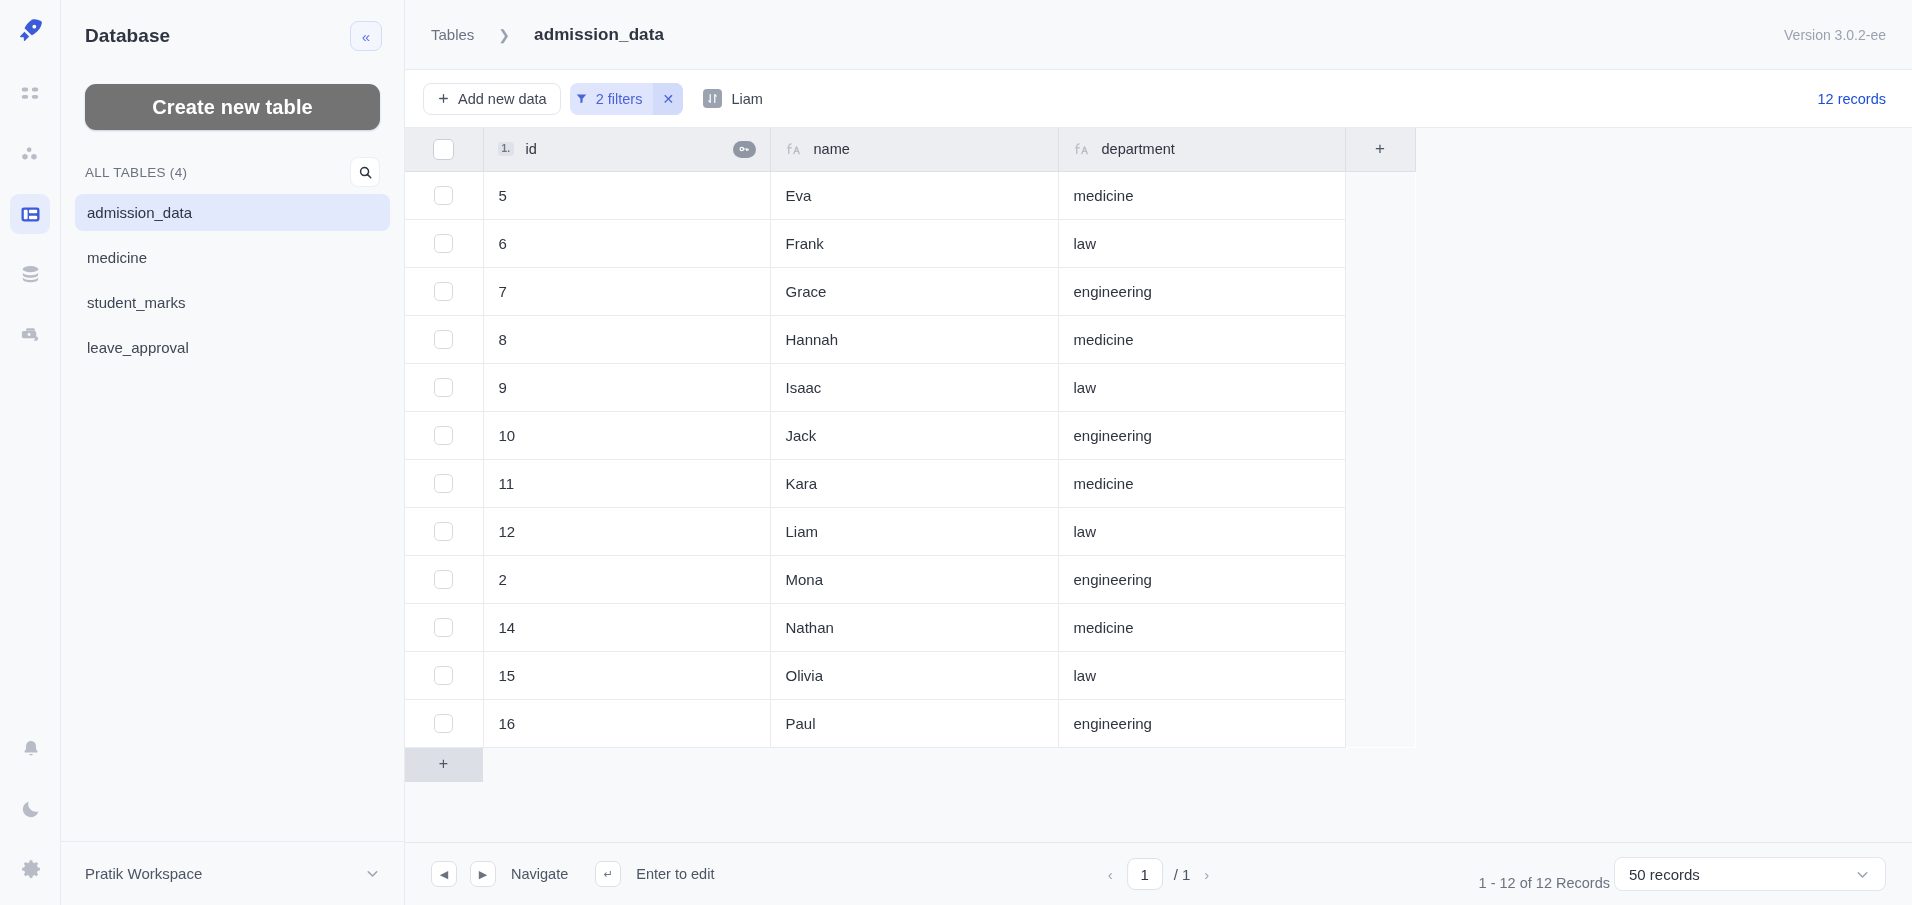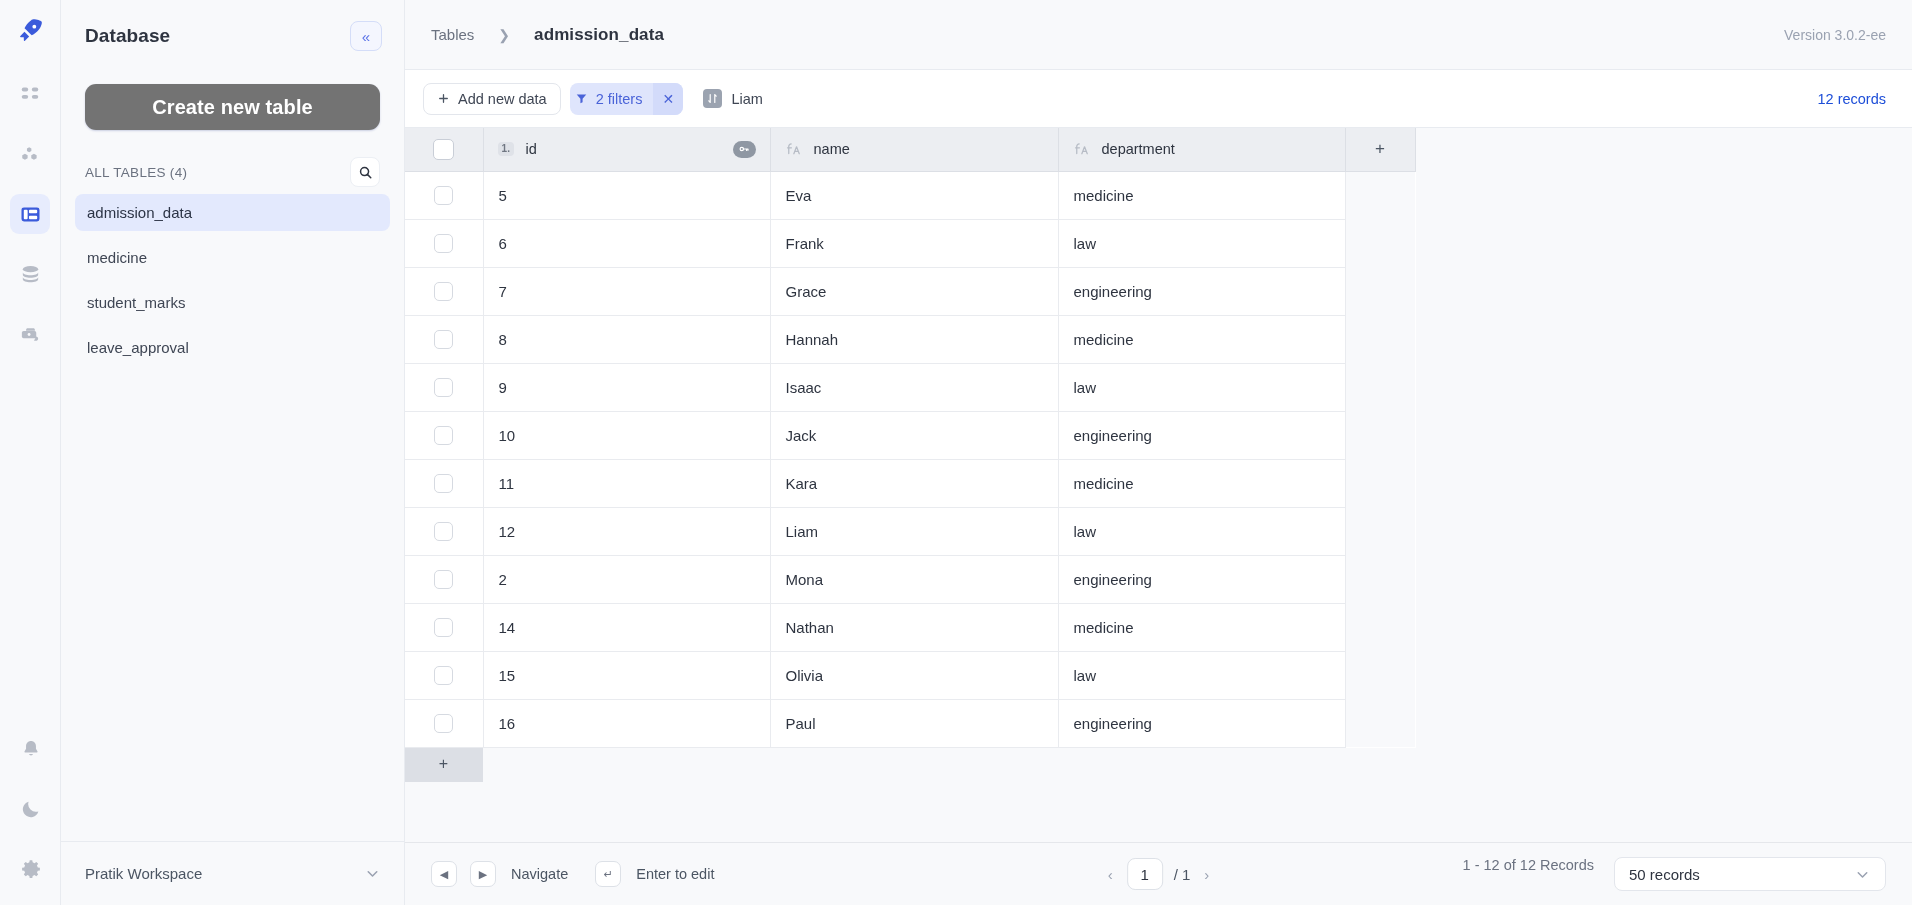--- a/index.html
+++ b/index.html
@@ -186,21 +186,21 @@
     position:absolute;left:50%;transform:translateX(-50%);
   }
   .footer{position:relative}
   .pg-arrow{color:#9aa2b1;font-size:15px;cursor:pointer;padding:0 3px}
   .pg-box{
     width:36px;height:32px;border:1px solid #dde1e7;border-radius:8px;background:#fff;
     display:flex;align-items:center;justify-content:center;font-size:15px;color:#2e3440;
     cursor:text;
   }
   .pg-total{font-size:15px;color:#4b5563}
-  .foot-right{margin-left:auto;display:flex;align-items:flex-start;gap:20px}
+  .foot-right{margin-left:auto;display:flex;align-items:flex-end;gap:4px}
   .range-label{font-size:14.5px;color:#6b7280}
   .page-size{
     width:272px;height:34px;border:1px solid #e3e6ec;border-radius:8px;background:#fff;
     display:flex;align-items:center;justify-content:space-between;padding:0 14px;
     font-size:15px;color:#2e3440;cursor:pointer;
   }
   svg{display:block}
 </style>
 </head>
 <body>

